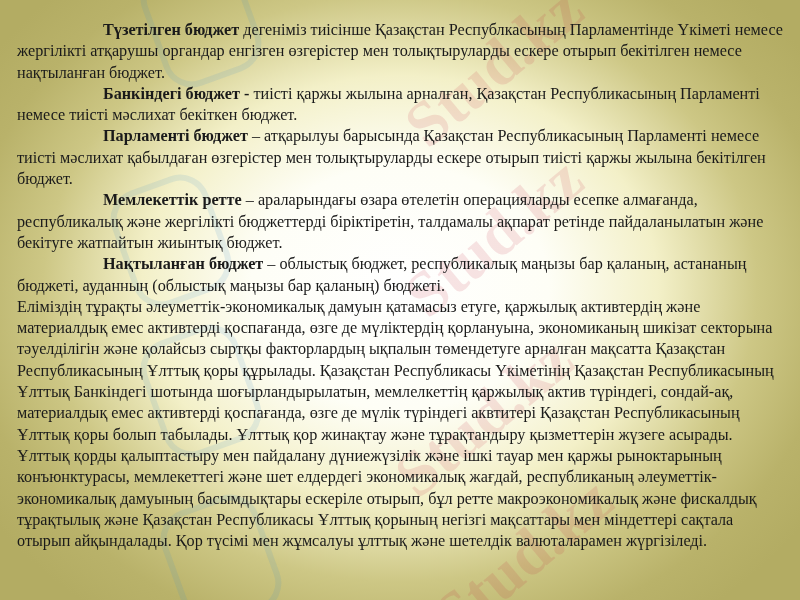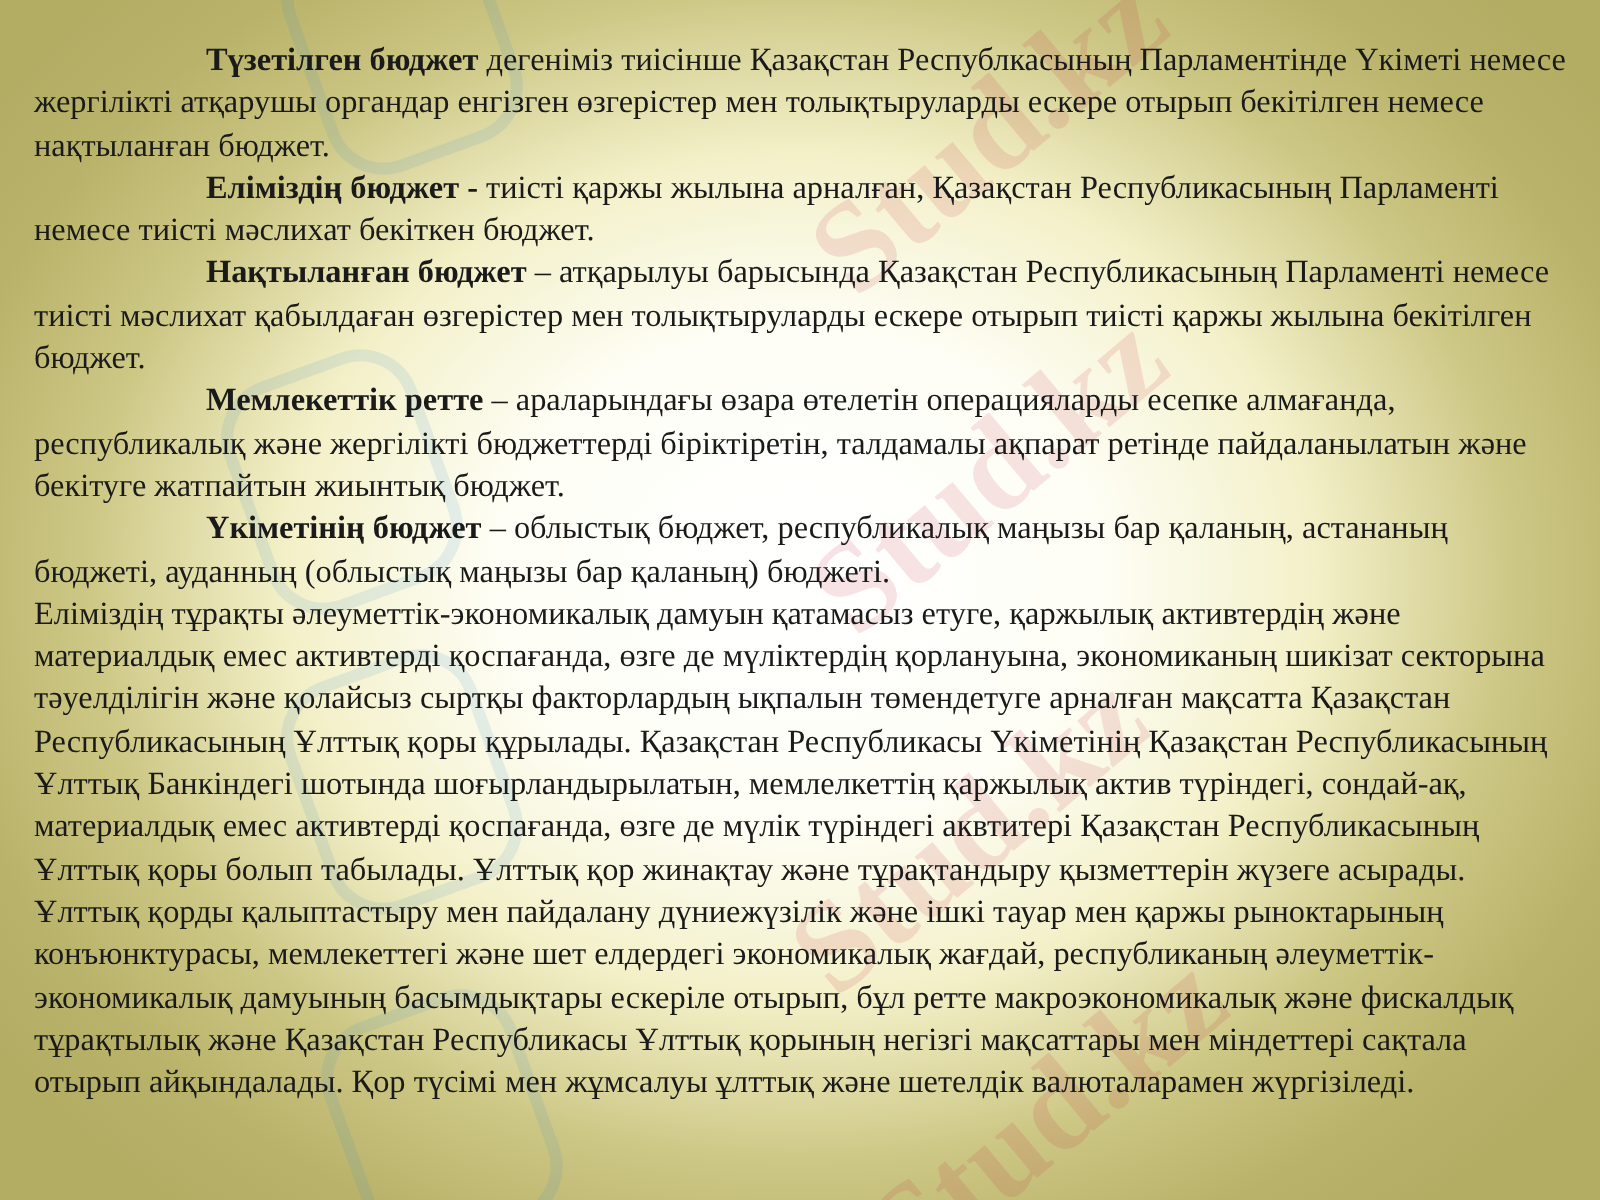--- a/index.html
+++ b/index.html
@@ -33,19 +33,19 @@
 <div class="wm-logo" style="left:120px; top:180px; transform:rotate(-20deg);"></div>
 <div class="wm-logo" style="left:150px; top:330px; transform:rotate(-20deg);"></div>
 <div class="wm-logo" style="left:170px; top:500px; transform:rotate(-20deg);"></div>
 <div class="wm-text" style="left:390px; top:30px;">Stud.kz</div>
 <div class="wm-text" style="left:390px; top:200px;">Stud.kz</div>
 <div class="wm-text" style="left:380px; top:380px;">Stud.kz</div>
 <div class="wm-text" style="left:420px; top:520px;">Stud.kz</div>
 
 <div class="content">
   <p class="p indent"><span class="term">Түзетілген бюджет</span><span> дегеніміз тиісінше Қазақстан Республкасының Парламентінде Үкіметі немесе жергілікті атқарушы органдар енгізген өзгерістер мен толықтыруларды ескере отырып бекітілген немесе нақтыланған бюджет.</span></p>
-  <p class="p indent"><span class="term">Еліміздің бюджет -</span><span> тиісті қаржы жылына арналған, Қазақстан Республикасының Парламенті немесе тиісті мәслихат бекіткен бюджет.</span></p>
-  <p class="p indent"><span class="term">Нақтыланған бюджет</span><span> – атқарылуы барысында Қазақстан Республикасының Парламенті немесе тиісті мәслихат қабылдаған өзгерістер мен толықтыруларды ескере отырып тиісті қаржы жылына бекітілген бюджет.</span></p>
+  <p class="p indent"><span class="term">Банкіндегі бюджет -</span><span> тиісті қаржы жылына арналған, Қазақстан Республикасының Парламенті немесе тиісті мәслихат бекіткен бюджет.</span></p>
+  <p class="p indent"><span class="term">Парламенті бюджет</span><span> – атқарылуы барысында Қазақстан Республикасының Парламенті немесе тиісті мәслихат қабылдаған өзгерістер мен толықтыруларды ескере отырып тиісті қаржы жылына бекітілген бюджет.</span></p>
   <p class="p indent"><span class="term">Мемлекеттік ретте</span><span> – араларындағы өзара өтелетін операцияларды есепке алмағанда, республикалық және жергілікті бюджеттерді біріктіретін, талдамалы ақпарат ретінде пайдаланылатын және бекітуге жатпайтын жиынтық бюджет.</span></p>
-  <p class="p indent"><span class="term">Үкіметінің бюджет</span><span> – облыстық бюджет, республикалық маңызы бар қаланың, астананың бюджеті, ауданның (облыстық маңызы бар қаланың) бюджеті.</span></p>
+  <p class="p indent"><span class="term">Нақтыланған бюджет</span><span> – облыстық бюджет, республикалық маңызы бар қаланың, астананың бюджеті, ауданның (облыстық маңызы бар қаланың) бюджеті.</span></p>
   <p class="p">Еліміздің тұрақты әлеуметтік-экономикалық дамуын қатамасыз етуге, қаржылық активтердің және материалдық емес активтерді қоспағанда, өзге де мүліктердің қорлануына, экономиканың шикізат секторына тәуелділігін және қолайсыз сыртқы факторлардың ықпалын төмендетуге арналған мақсатта Қазақстан Республикасының Ұлттық қоры құрылады. Қазақстан Республикасы Үкіметінің Қазақстан Республикасының Ұлттық Банкіндегі шотында шоғырландырылатын, мемлелкеттің қаржылық актив түріндегі, сондай-ақ, материалдық емес активтерді қоспағанда, өзге де мүлік түріндегі аквтитері Қазақстан Республикасының Ұлттық қоры болып табылады. Ұлттық қор жинақтау және тұрақтандыру қызметтерін жүзеге асырады.</p>
   <p class="p">Ұлттық қорды қалыптастыру мен пайдалану дүниежүзілік және ішкі тауар мен қаржы рыноктарының конъюнктурасы, мемлекеттегі және шет елдердегі экономикалық жағдай, республиканың әлеуметтік-экономикалық дамуының басымдықтары ескеріле отырып, бұл ретте макроэкономикалық және фискалдық тұрақтылық және Қазақстан Республикасы Ұлттық қорының негізгі мақсаттары мен міндеттері сақтала отырып айқындалады. Қор түсімі мен жұмсалуы ұлттық және шетелдік валюталарамен жүргізіледі.</p>
 </div>
 
 </body></html>

